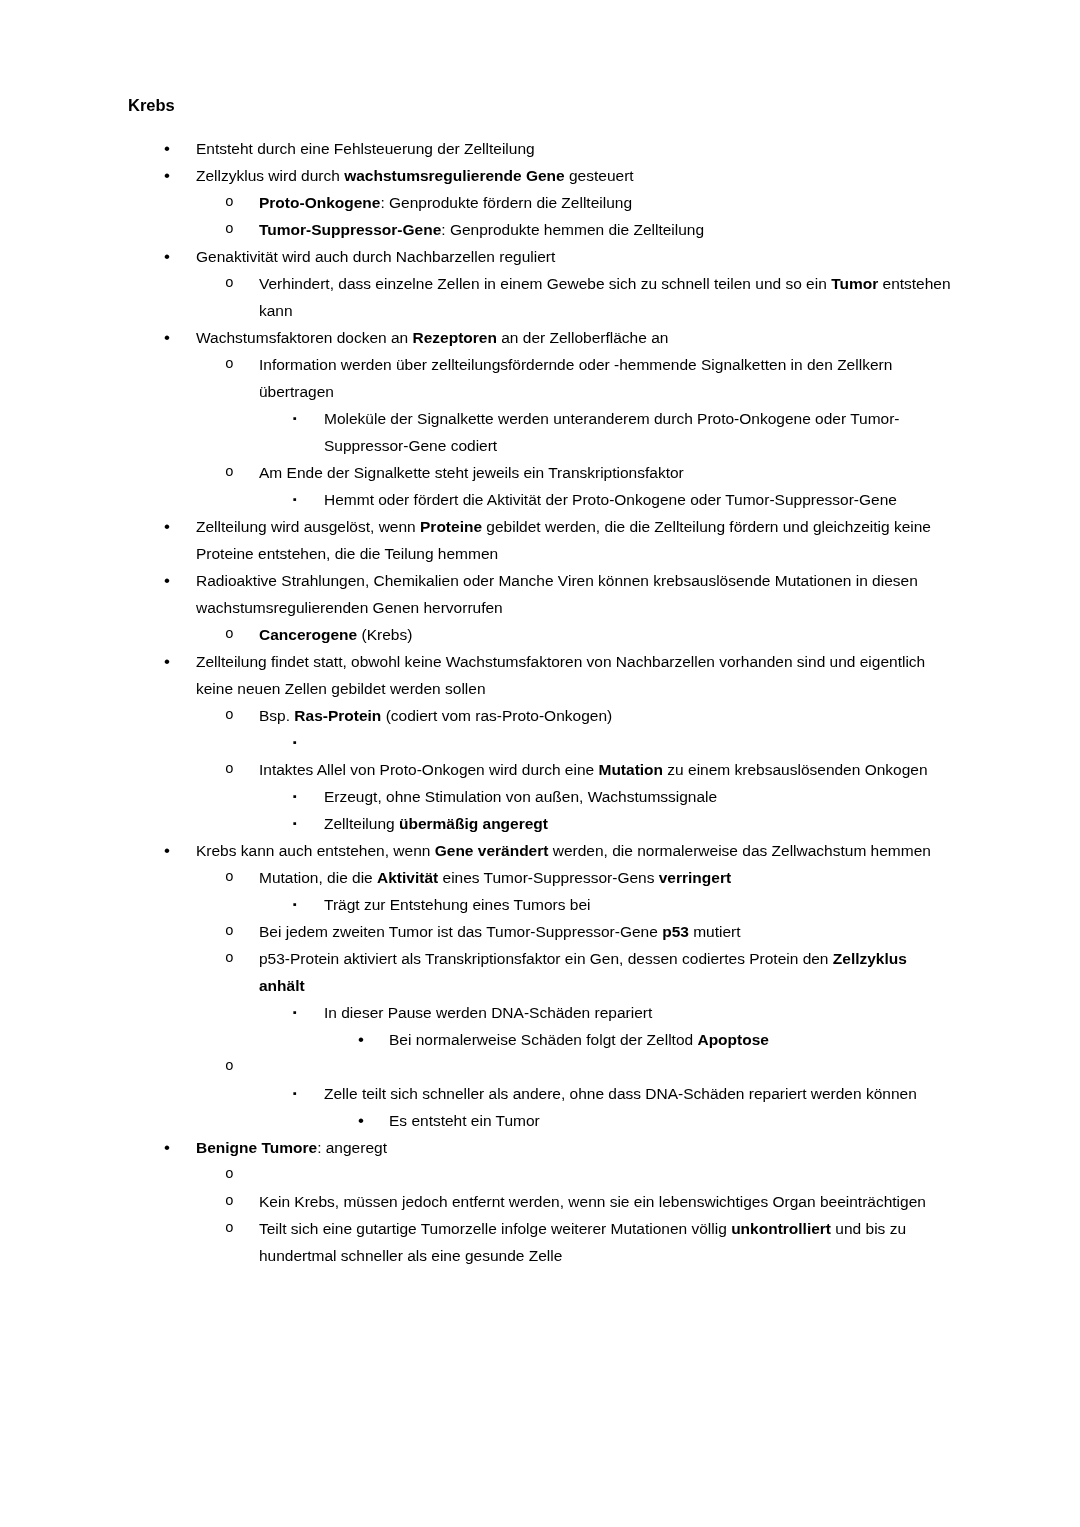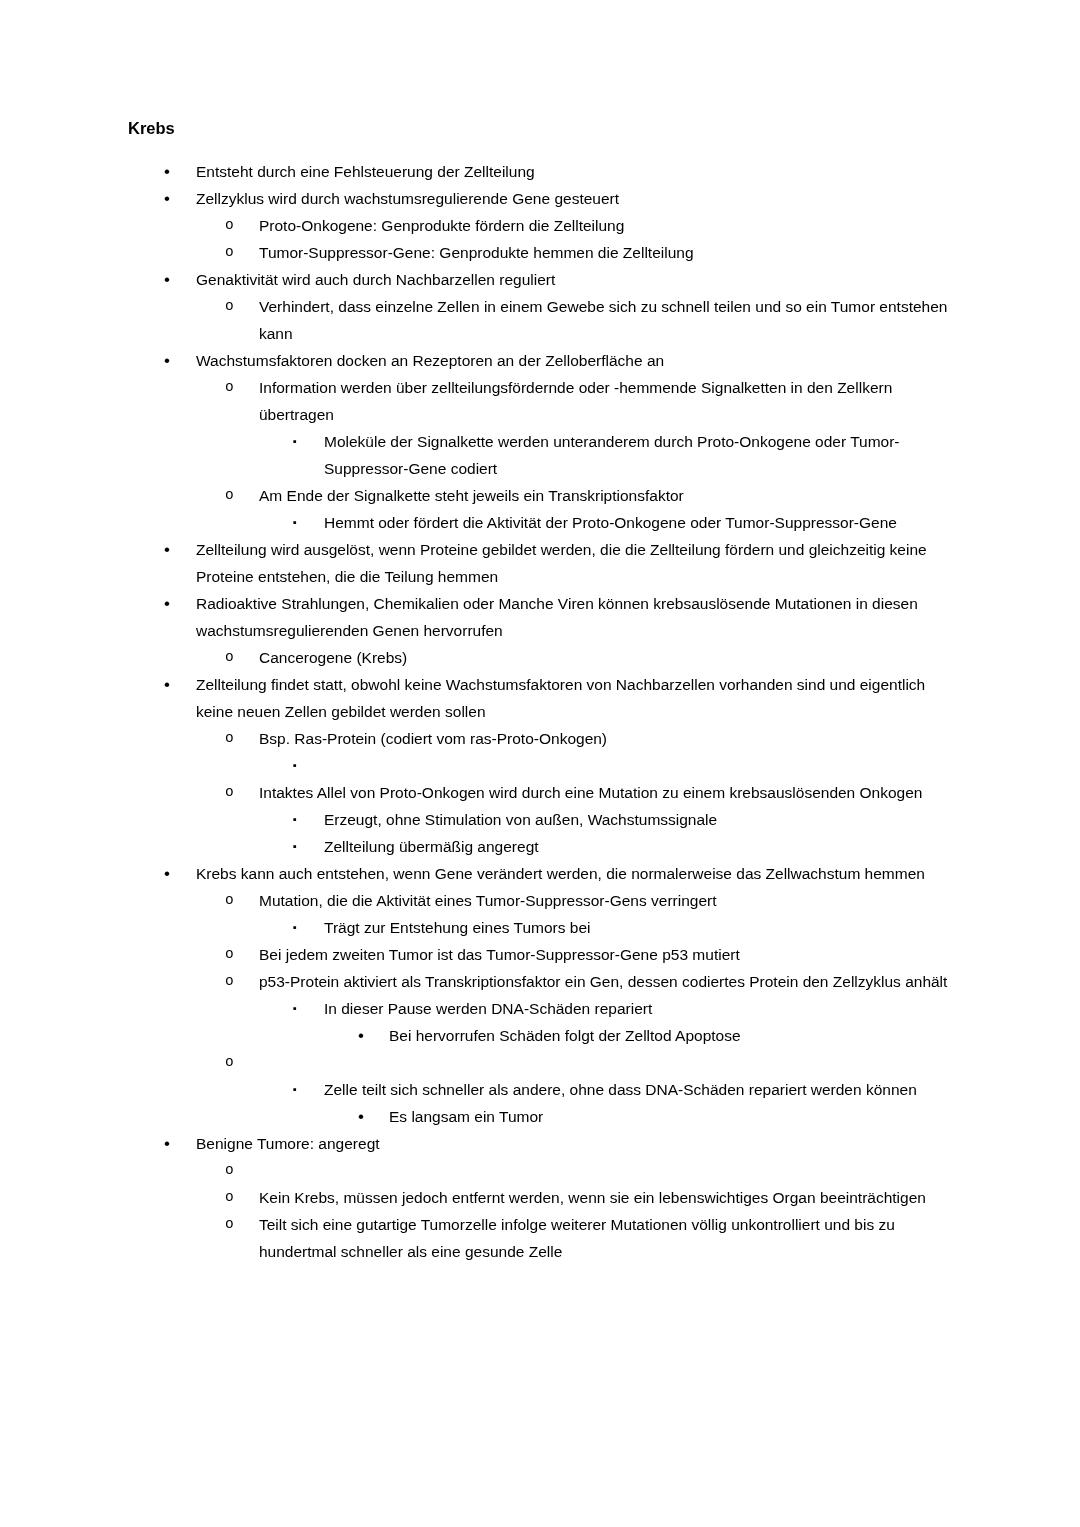--- a/index.html
+++ b/index.html
@@ -2,21 +2,21 @@
 <html><head>
 <meta charset="utf-8">
 <style>
   * { box-sizing: border-box; }
   html, body { margin: 0; padding: 0; background: #ffffff; }
   .page {
     position: relative;
     width: 1080px;
     min-height: 1527px;
     background: #ffffff;
-    padding: 115px 128px 60px 128px;
+    padding: 92px 128px 60px 128px;
     font-family: "Liberation Sans", "DejaVu Sans", sans-serif;
     font-size: 15.5px;
     line-height: 27px;
     color: #000000;
   }
   .doc-title {
     font-size: 16.5px;
     font-weight: bold;
     margin: 0 0 16px 0;
     line-height: 27px;
@@ -32,21 +32,21 @@
   .level-2 .marker { width: 34px; }
   .level-3 { padding-left: 165px; }
   .level-3 .marker { width: 31px; }
   .level-4 { padding-left: 230px; }
   .level-4 .marker { width: 31px; }
 
   .marker-l1, .marker-l4 { font-size: 17px; }
   .marker-l2 { font-family: "Liberation Mono", "DejaVu Sans Mono", monospace; font-size: 14.5px; }
   .marker-l3 { font-size: 11px; }
 
-  strong { font-weight: normal; }
+  strong { font-weight: bold; }
 </style>
 </head>
 <body>
 
 <div class="page">
   <h1 class="doc-title">Krebs</h1>
   <div class="list">
       <div class="item level-1">
         <span class="marker marker-l1">•</span>
         <span class="text"><span>Entsteht durch eine Fehlsteuerung der Zellteilung</span></span>
@@ -145,32 +145,32 @@
       <div class="item level-2">
         <span class="marker marker-l2">o</span>
         <span class="text"><span>p53-Protein aktiviert als Transkriptionsfaktor ein Gen, dessen codiertes Protein den </span><strong>Zellzyklus anhält</strong></span>
       </div>
       <div class="item level-3">
         <span class="marker marker-l3">▪</span>
         <span class="text"><span>In dieser Pause werden DNA-Schäden repariert</span></span>
       </div>
       <div class="item level-4">
         <span class="marker marker-l4">•</span>
-        <span class="text"><span>Bei hervorrufen Schäden folgt der Zelltod </span><strong>Apoptose</strong></span>
+        <span class="text"><span>Bei normalerweise Schäden folgt der Zelltod </span><strong>Apoptose</strong></span>
       </div>
       <div class="item level-2">
         <span class="marker marker-l2">o</span>
       </div>
       <div class="item level-3">
         <span class="marker marker-l3">▪</span>
         <span class="text"><span>Zelle teilt sich schneller als andere, ohne dass DNA-Schäden repariert werden können</span></span>
       </div>
       <div class="item level-4">
         <span class="marker marker-l4">•</span>
-        <span class="text"><span>Es langsam ein Tumor</span></span>
+        <span class="text"><span>Es entsteht ein Tumor</span></span>
       </div>
       <div class="item level-1">
         <span class="marker marker-l1">•</span>
         <span class="text"><strong>Benigne Tumore</strong><span>: angeregt</span></span>
       </div>
       <div class="item level-2">
         <span class="marker marker-l2">o</span>
       </div>
       <div class="item level-2">
         <span class="marker marker-l2">o</span>

